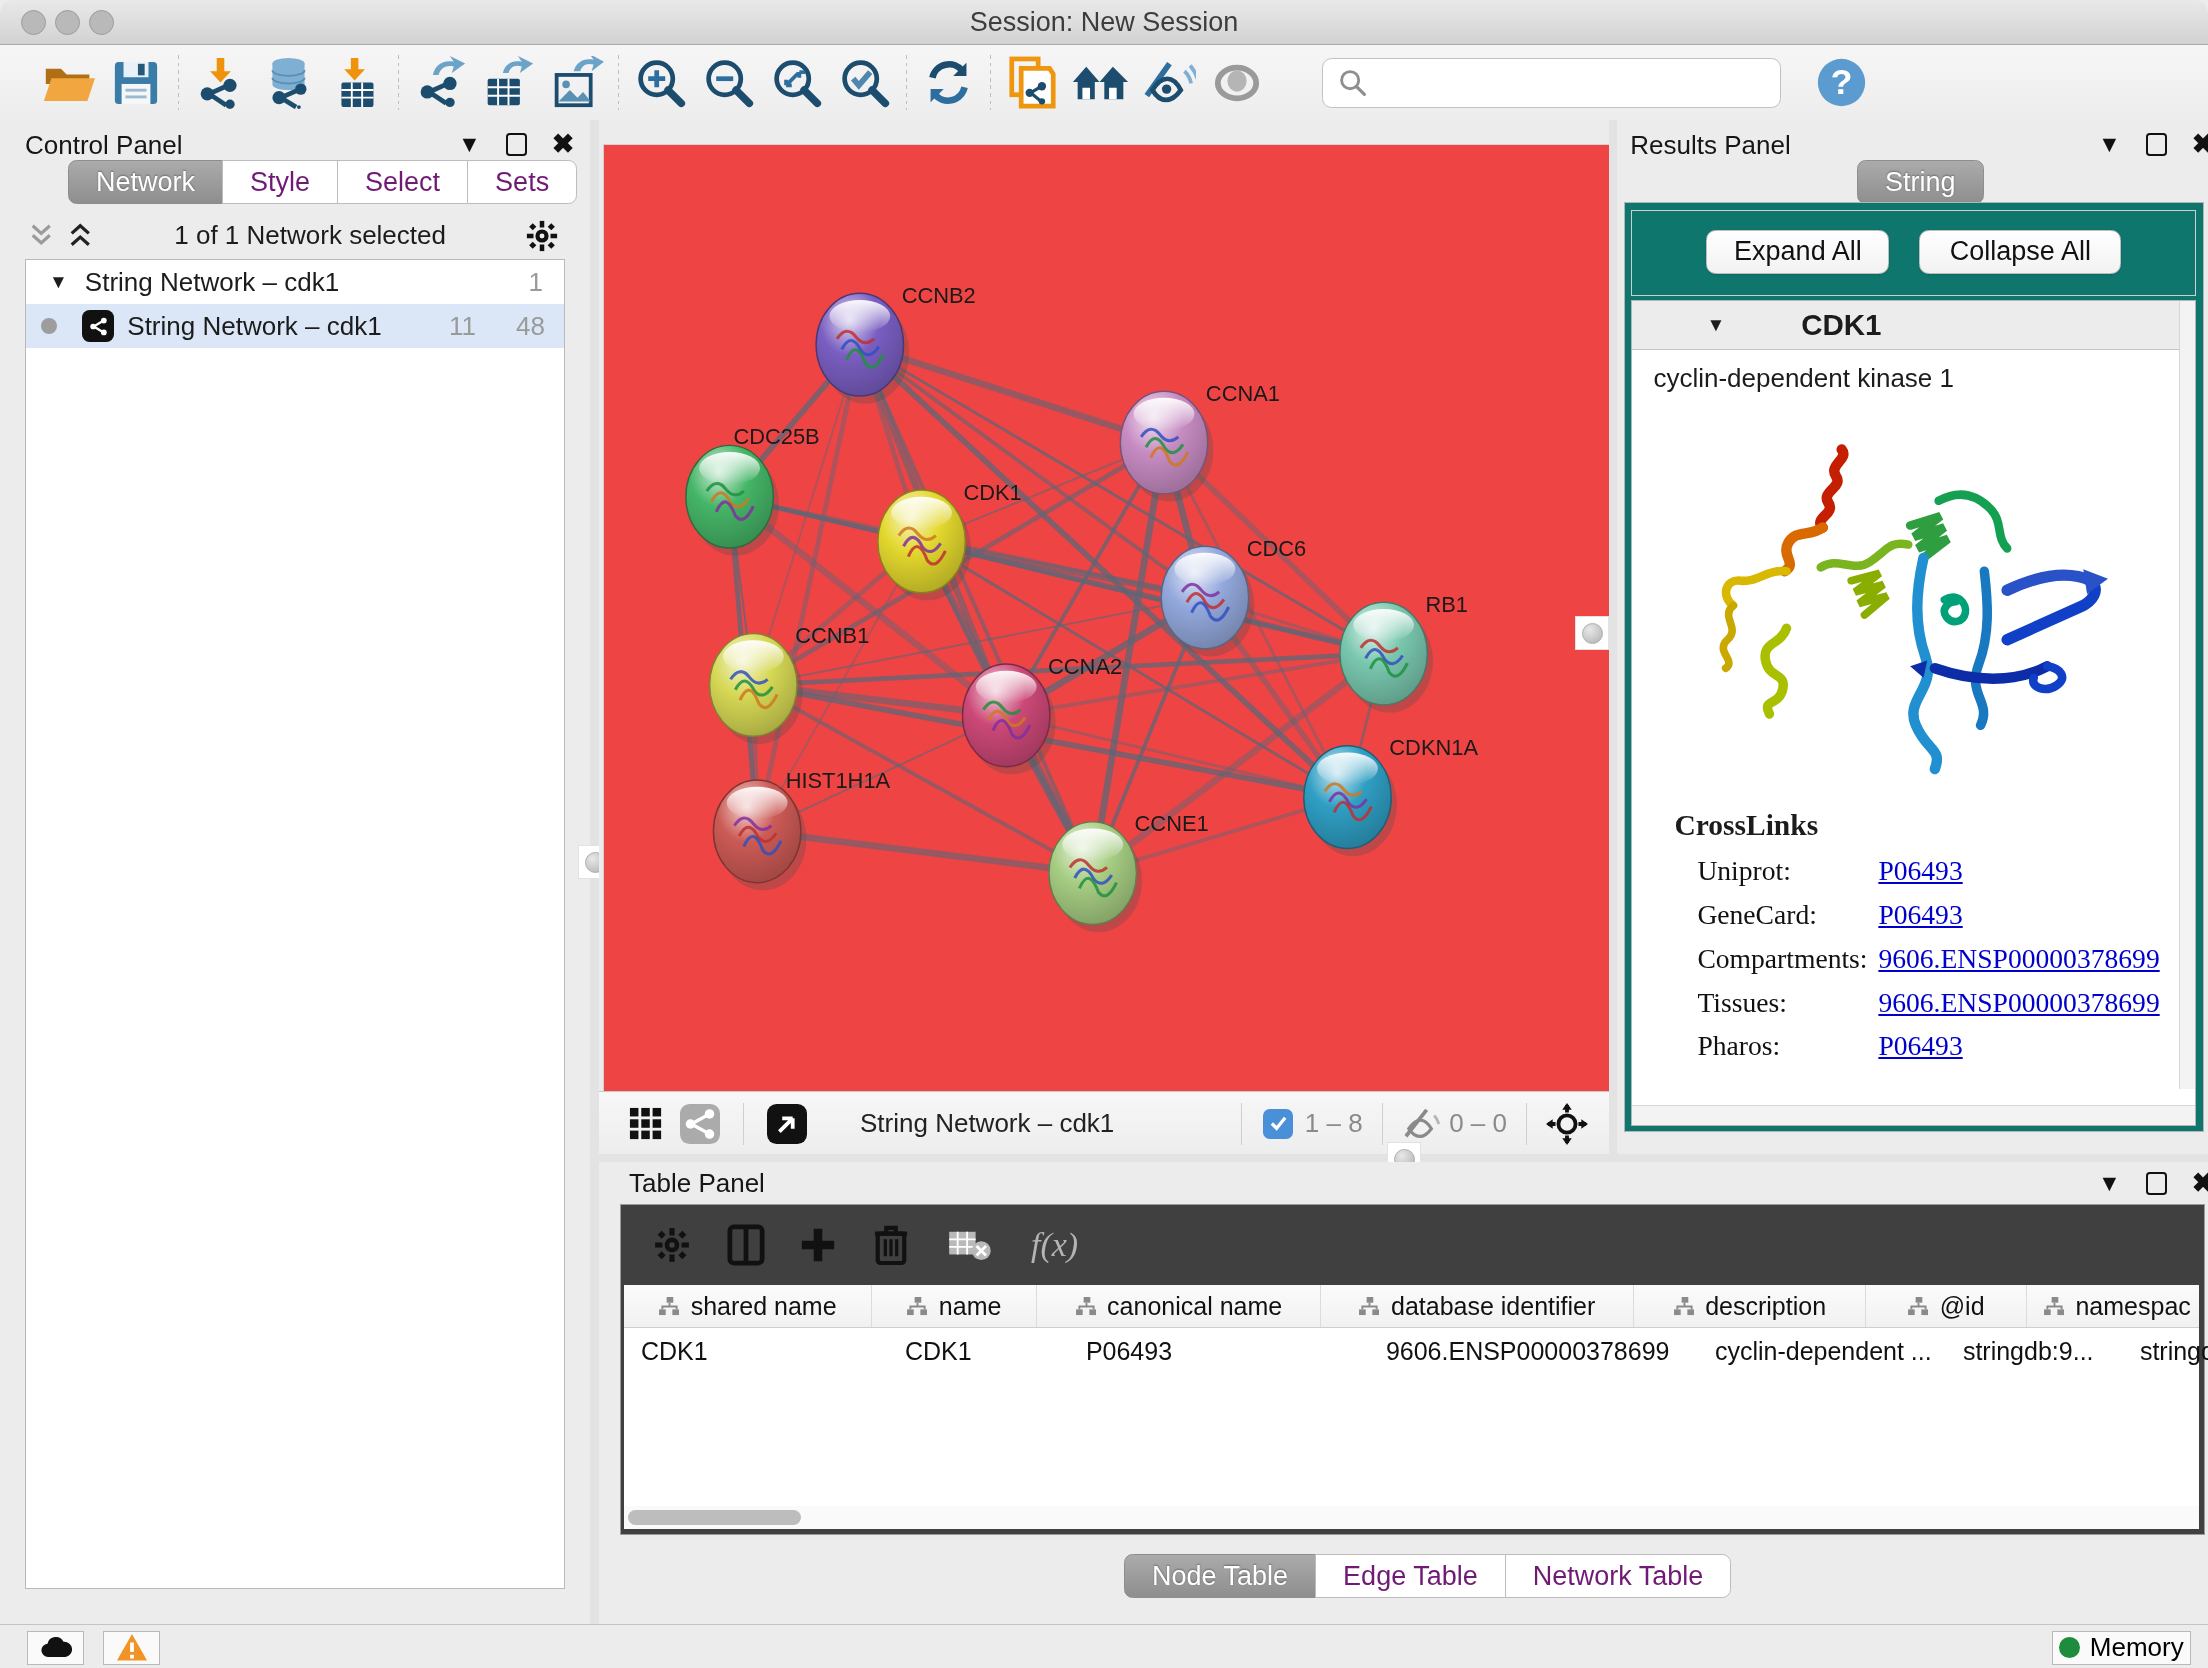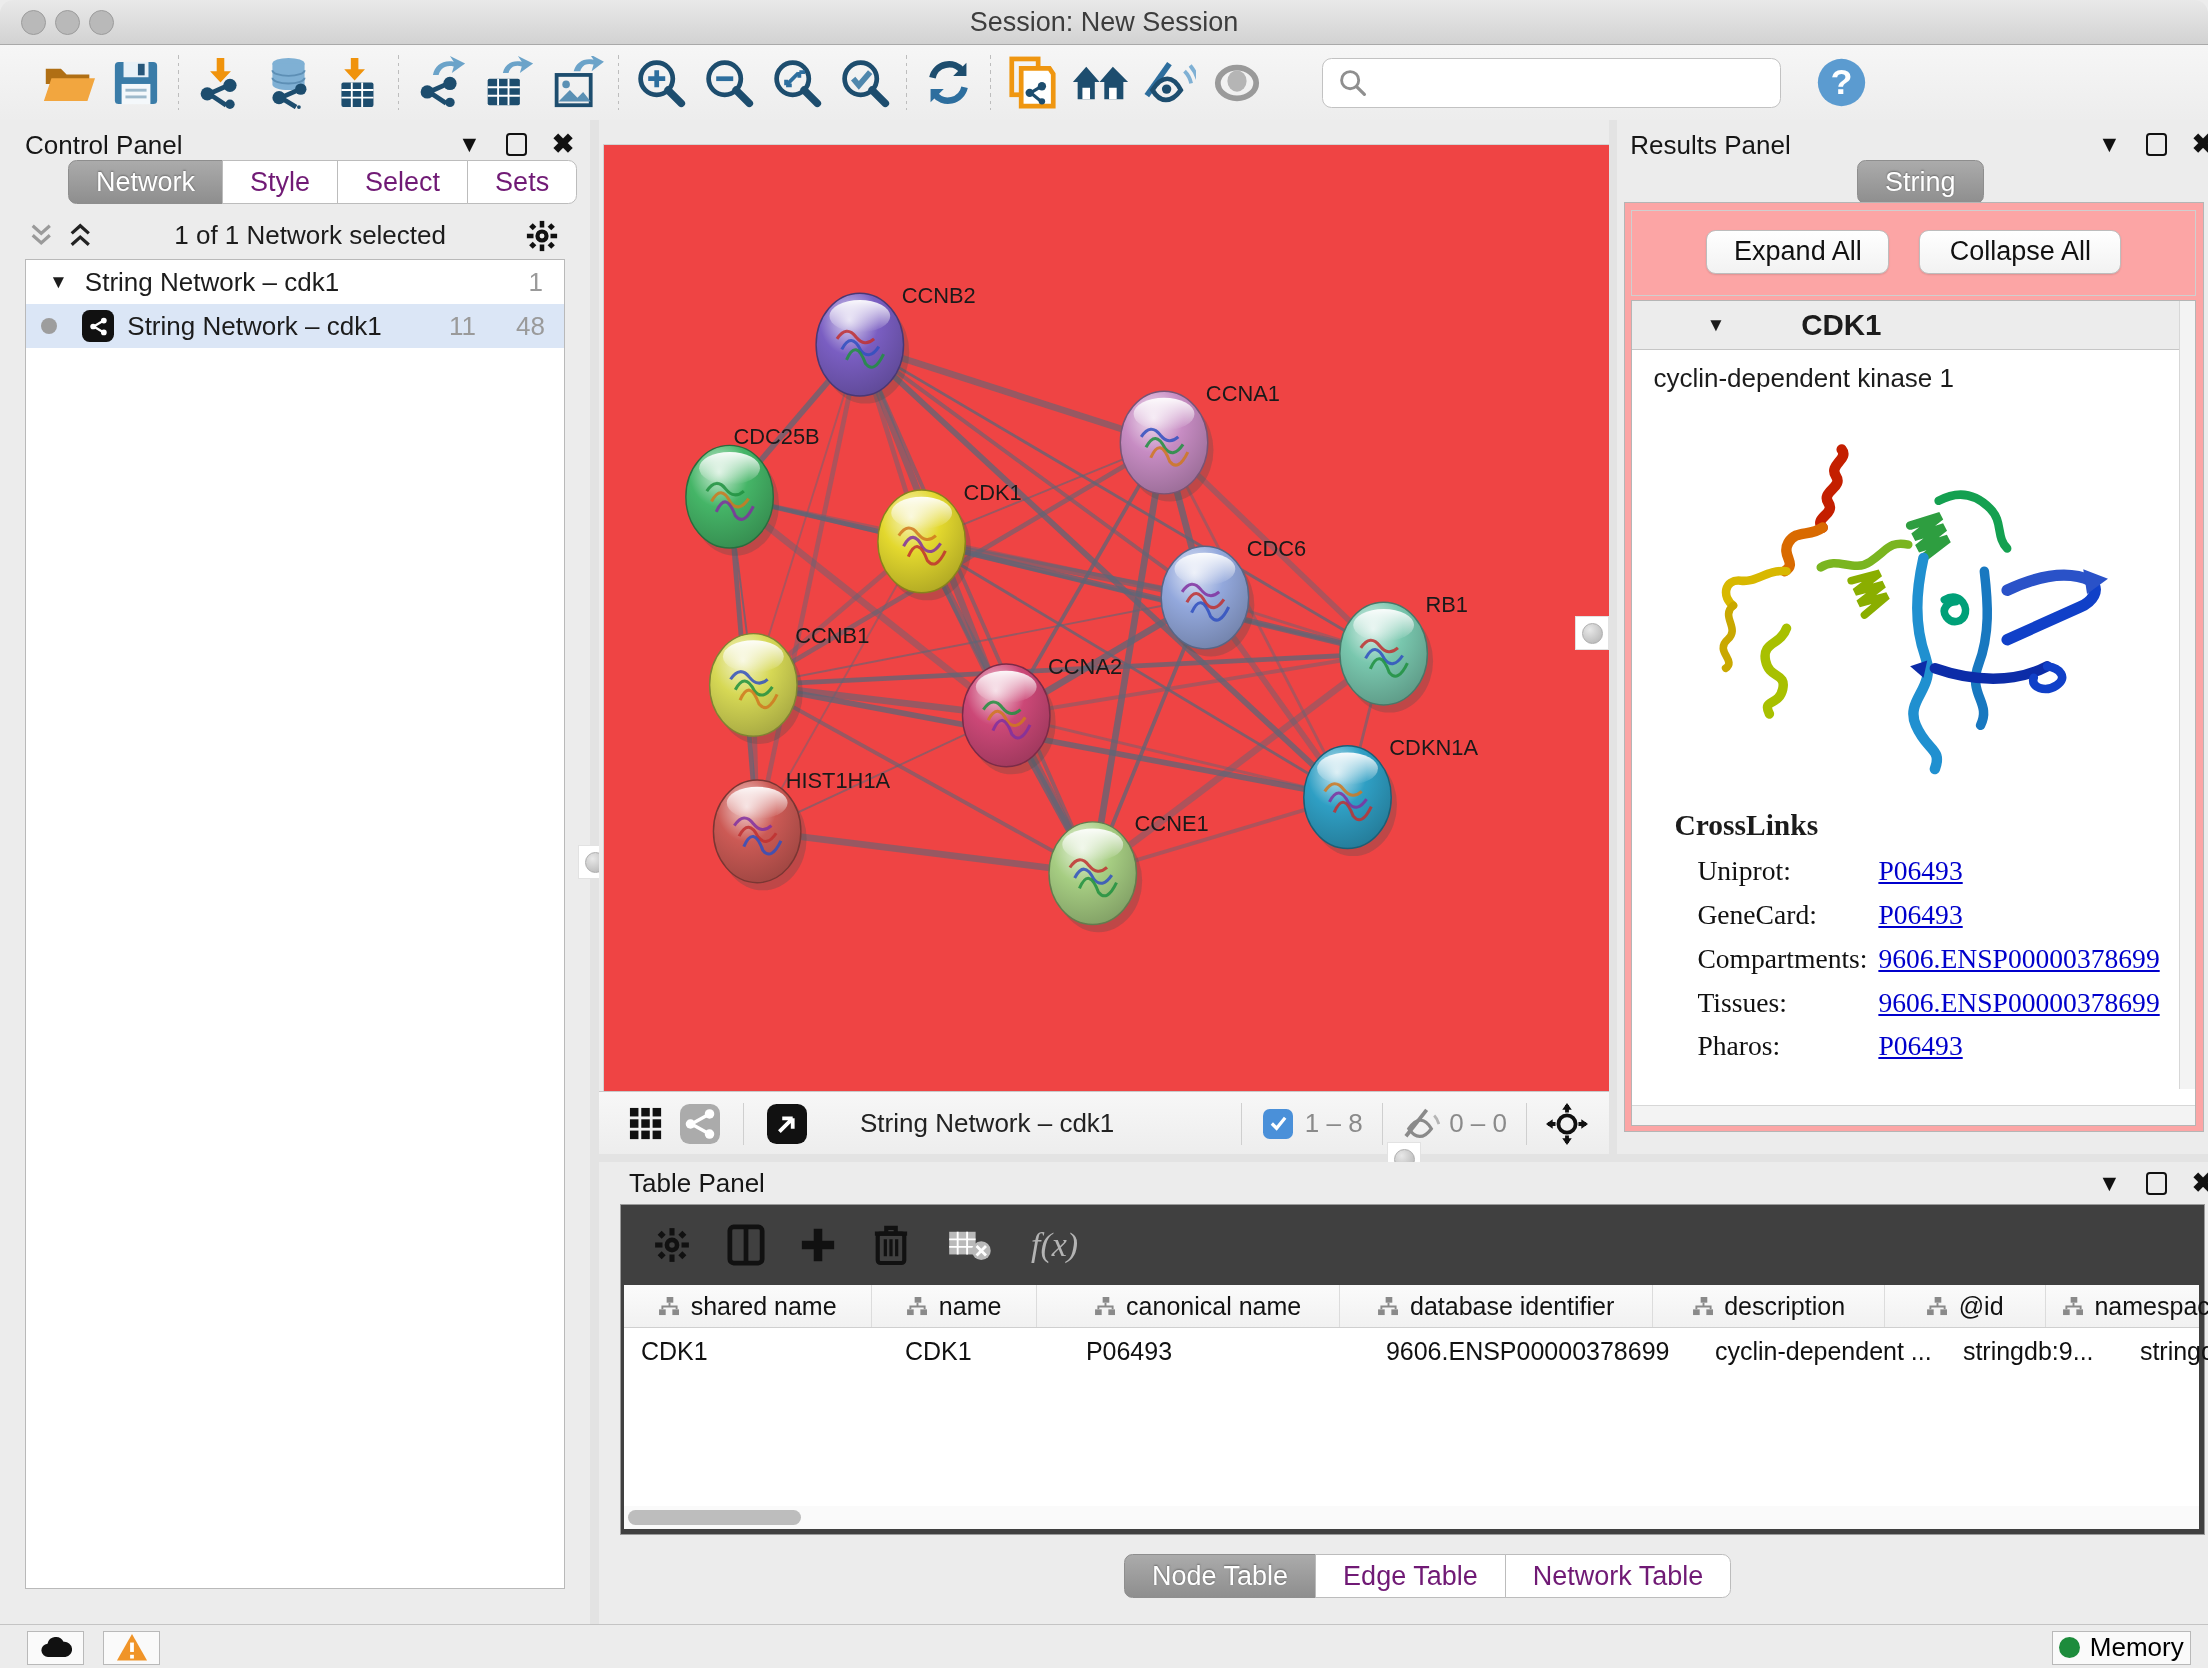--- a/index.html
+++ b/index.html
@@ -613,21 +613,21 @@
 <div class="abs" style="left:1617px;top:120px;width:592px;height:1034px;background:#ececec;">
   <div class="abs" style="left:13.3px;top:9.5px;text-align:center;"><span class="phead-title">Results Panel</span></div>
   <div class="abs win-icons" style="left:481px;top:11.4px;">
     <span class="wi-collapse">▼</span>
     <span class="wi-float"></span>
     <span class="wi-close">✖</span>
   </div>
   <div class="abs segbar" style="left:240px;top:40px;">
     <span class="seg sel single">String</span>
   </div>
-  <div class="abs" style="left:6.7px;top:82px;width:578px;height:928px;background:#fca5a5;border:1px solid #b5b5b5;">
+  <div class="abs" style="left:6.7px;top:82px;width:578px;height:928px;background:#0f766e;border:1px solid #b5b5b5;">
     <div class="abs" style="left:6.7px;top:6.7px;width:563px;height:84px;border:1px solid #cfcfcf;">
       <button class="btn" style="position:absolute;left:74px;top:19px;width:183px;height:44px;">Expand All</button>
       <button class="btn" style="position:absolute;left:287px;top:19px;width:202px;height:44px;">Collapse All</button>
     </div>
     <div class="abs" style="left:6.7px;top:97px;width:563px;height:824px;border:1px solid #b5b5b5;background:#fff;">
       <div style="height:48px;background:#ececec;border-bottom:1px solid #c6c6c6;display:flex;align-items:center;">
         <span style="margin-left:74px;font-size:19px;">▼</span>
         <span style="margin-left:76px;font-size:29.5px;font-weight:bold;">CDK1</span>
       </div>
       <div style="padding:13.3px 0 0 21px;font-size:26px;">cyclin-dependent kinase 1</div>
@@ -763,21 +763,21 @@
             <svg width="23" height="19" viewBox="0 0 24 20">
               <g fill="#8a8a8a">
                 <rect x="9" y="0" width="7" height="6"></rect>
                 <rect x="1" y="13" width="7" height="6"></rect>
                 <rect x="15" y="13" width="7" height="6"></rect>
               </g>
               <path d="M12 6v4M4.5 13v-3h15v3" stroke="#8a8a8a" stroke-width="2" fill="none"></path>
             </svg>
             <span>name</span>
           </div>
-          <div class="thead-cell" style="width: 283px; flex: 0 0 283px; padding-left: 19px;">
+          <div class="thead-cell" style="width: 283px; flex: 0 0 283px;">
             <svg width="23" height="19" viewBox="0 0 24 20">
               <g fill="#8a8a8a">
                 <rect x="9" y="0" width="7" height="6"></rect>
                 <rect x="1" y="13" width="7" height="6"></rect>
                 <rect x="15" y="13" width="7" height="6"></rect>
               </g>
               <path d="M12 6v4M4.5 13v-3h15v3" stroke="#8a8a8a" stroke-width="2" fill="none"></path>
             </svg>
             <span>canonical name</span>
           </div>

